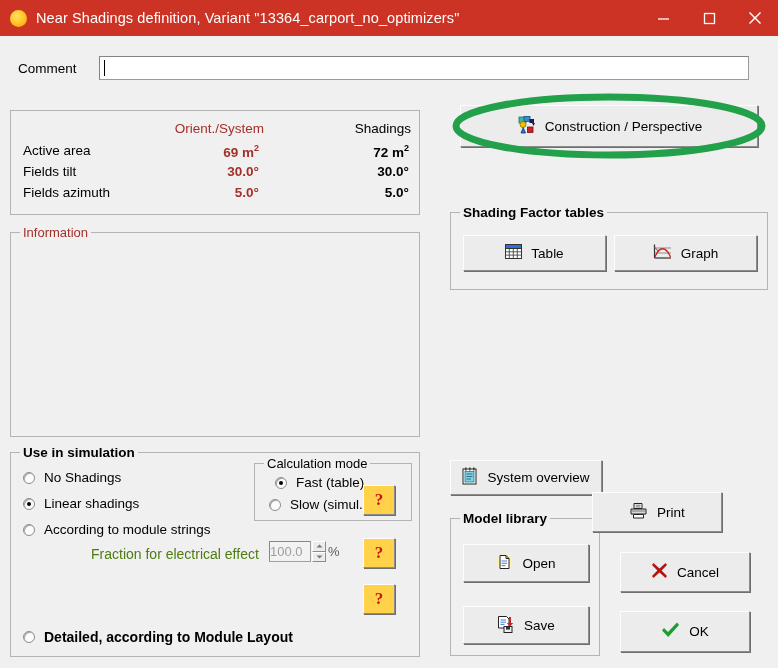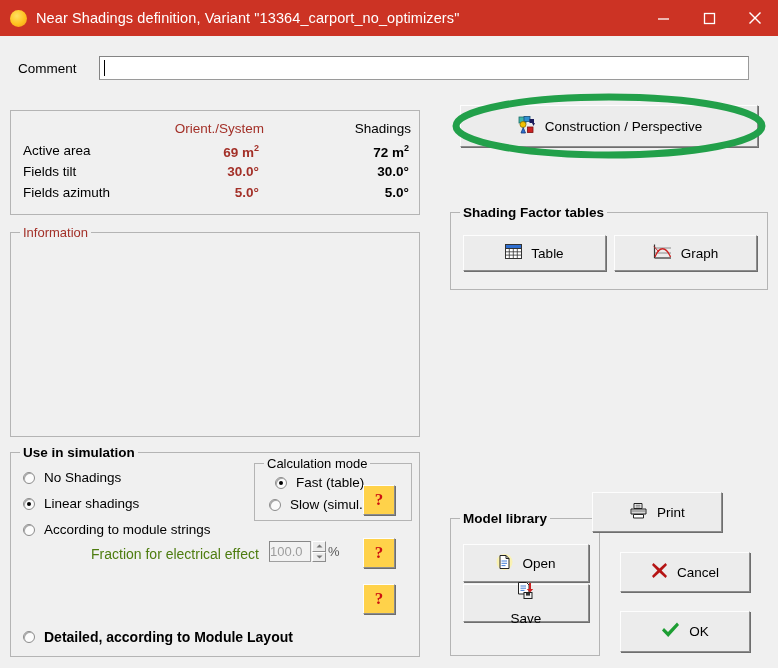--- a/index.html
+++ b/index.html
@@ -302,37 +302,52 @@
           <line x1="1.5" y1="4" x2="18" y2="4" stroke="#666" stroke-width="0.7"></line>
           <line x1="1.5" y1="9" x2="18" y2="9" stroke="#666" stroke-width="0.7"></line>
           <path d="M2 13 C6 2, 13 2, 17.5 13" fill="none" stroke="#cc2222" stroke-width="1.3"></path>
           <line x1="1" y1="2.5" x2="6" y2="8" stroke="#cc2222" stroke-width="1"></line>
         </svg>
       </span>
       <span class="lab">Graph</span>
     </div>
   </div>
 
+  <div class="btn" style="left:450px;top:460px;width:152px;height:35px;">
+    <span class="ico">
+      <svg width="16" height="18" viewBox="0 0 16 18">
+        <rect x="1" y="2" width="13" height="15" fill="#ffffff" stroke="#222" stroke-width="1"></rect>
+        <rect x="3" y="4.5" width="9" height="10.5" fill="#7fd3e8" stroke="#1c7a93" stroke-width="0.8"></rect>
+        <line x1="4.5" y1="7" x2="10.5" y2="7" stroke="#17566b" stroke-width="0.8"></line>
+        <line x1="4.5" y1="9.5" x2="10.5" y2="9.5" stroke="#17566b" stroke-width="0.8"></line>
+        <line x1="4.5" y1="12" x2="9" y2="12" stroke="#17566b" stroke-width="0.8"></line>
+        <rect x="3" y="0.5" width="1.6" height="3" fill="#444"></rect>
+        <rect x="7" y="0.5" width="1.6" height="3" fill="#444"></rect>
+        <rect x="11" y="0.5" width="1.6" height="3" fill="#444"></rect>
+      </svg>
+    </span>
+    <span class="lab">System overview</span>
+  </div>
 
   <div class="group" id="grp-model">
     <div class="glabel bold">Model library</div>
     <div class="btn" style="left:12px;top:25px;width:126px;height:38px;">
       <span class="ico">
         <svg width="17" height="18" viewBox="0 0 17 18">
           <circle cx="8.5" cy="9" r="8" fill="#fdf3a8" opacity="0.85"></circle>
           <path d="M4 2.5 h6 l3 3 v10 h-9 z" fill="#fff" stroke="#222" stroke-width="1"></path>
           <path d="M10 2.5 v3 h3" fill="none" stroke="#222" stroke-width="1"></path>
           <line x1="5.5" y1="8" x2="11" y2="8" stroke="#2f6fd1" stroke-width="0.9"></line>
           <line x1="5.5" y1="10.3" x2="11" y2="10.3" stroke="#2f6fd1" stroke-width="0.9"></line>
           <line x1="5.5" y1="12.6" x2="9.5" y2="12.6" stroke="#2f6fd1" stroke-width="0.9"></line>
         </svg>
       </span>
       <span class="lab">Open</span>
     </div>
-    <div class="btn" style="left:12px;top:65px;width:126px;height:38px;flex-direction:column;">
+    <div class="btn" style="left:12px;top:87px;width:126px;height:38px;">
       <span class="ico">
         <svg width="18" height="18" viewBox="0 0 18 18">
           <path d="M1.5 1.5 h8 l2.5 2.5 v9 h-10.5 z" fill="#fff" stroke="#222" stroke-width="1"></path>
           <line x1="3.5" y1="5" x2="9" y2="5" stroke="#2f6fd1" stroke-width="0.9"></line>
           <line x1="3.5" y1="7.2" x2="9" y2="7.2" stroke="#2f6fd1" stroke-width="0.9"></line>
           <line x1="3.5" y1="9.4" x2="7.5" y2="9.4" stroke="#2f6fd1" stroke-width="0.9"></line>
           <path d="M12 2 l0 6 l-2.2 0 l3.2 3.5 l3.2 -3.5 l-2.2 0 l0 -6 z" fill="#cc2222"></path>
           <rect x="7" y="11.5" width="8" height="6" fill="#efefef" stroke="#222" stroke-width="1"></rect>
           <rect x="9" y="12" width="4" height="2.6" fill="#333"></rect>
         </svg>

